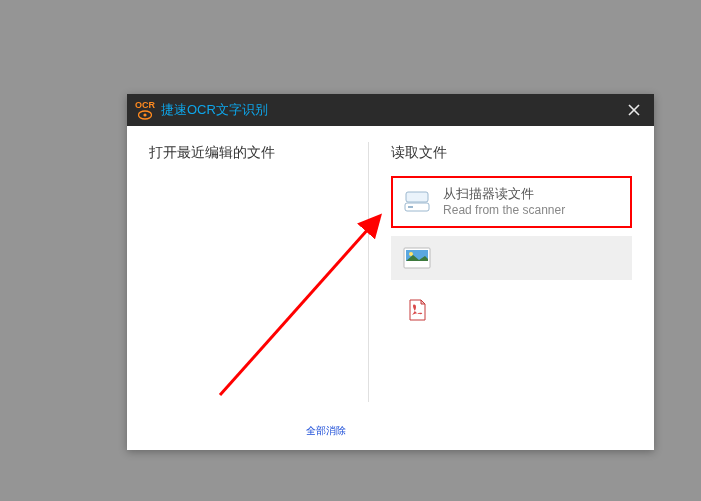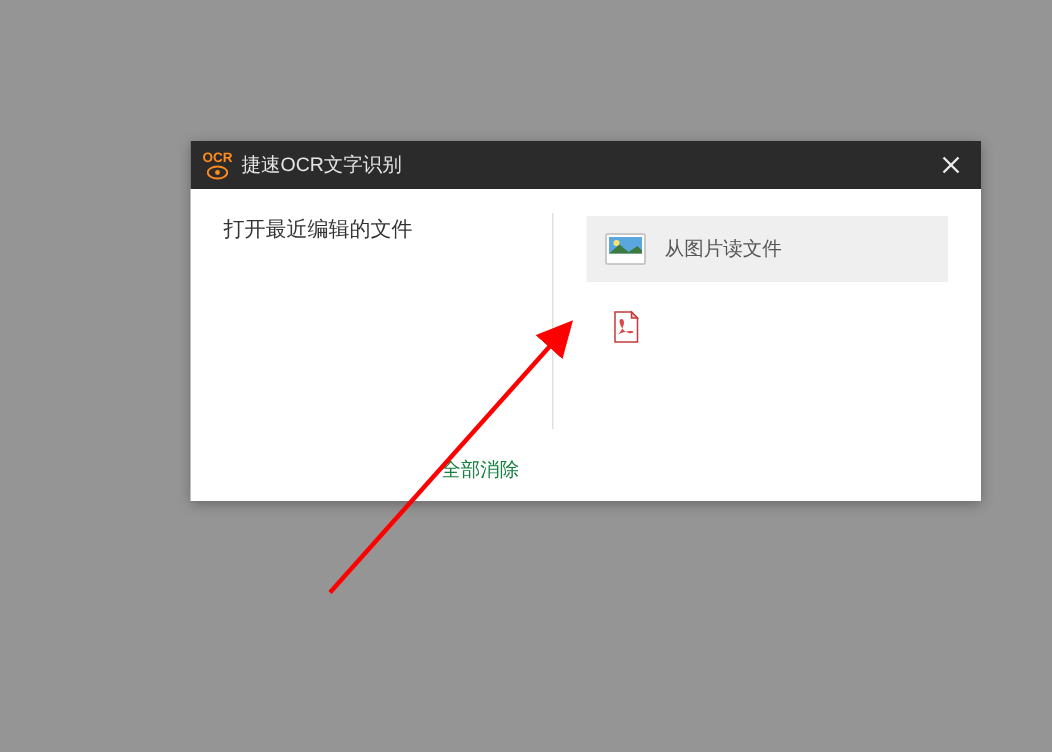--- a/index.html
+++ b/index.html
@@ -9,21 +9,21 @@
     background: #959595;
     font-family: "Microsoft YaHei", Arial, sans-serif;
     position: relative;
     overflow: hidden;
   }
   .dialog {
     position: absolute;
     left: 127px;
     top: 94px;
     width: 527px;
-    height: 240px;
+    height: 356px;
     background: #ffffff;
     box-shadow: 0 2px 8px rgba(0,0,0,0.3);
   }
   .titlebar {
     height: 32px;
     background: #2b2b2b;
     display: flex;
     align-items: center;
     padding: 0 8px;
     color: #fff;
@@ -40,21 +40,21 @@
     line-height: 1;
   }
   .logo-eye {
     width: 14px;
     height: 10px;
     position: relative;
   }
   .title-text {
     margin-left: 6px;
     font-size: 13px;
-    color: #e5e5e5;
+    color: #0ea5e9;
   }
   .close-btn {
     margin-left: auto;
     width: 24px;
     height: 24px;
     display: flex;
     align-items: center;
     justify-content: center;
     cursor: pointer;
     color: #eaeaea;
@@ -113,22 +113,22 @@
   .option-icon {
     width: 28px;
     height: 24px;
     flex-shrink: 0;
   }
   .footer-row {
     margin-top: auto;
     display: flex;
     justify-content: flex-end;
     align-items: center;
-    font-size: 13px;
-    color: #15803d;
+    font-size: 10px;
+    color: #1d4ed8;
     gap: 4px;
   }
   .footer-row span, .footer-row .exit-icon { cursor: pointer; }
   .arrow-overlay {
     position: absolute;
     pointer-events: none;
     left: 0;
     top: 0;
   }
 </style>
@@ -161,31 +161,42 @@
     <div class="col col-left">
       <div class="section-title">打开最近编辑的文件</div>
       <div class="footer-row">
         <span>全部消除</span>
       </div>
     </div>
 
     <div class="divider"></div>
 
     <div class="col col-right">
-
+      <div class="section-title">读取文件</div>
+
+      <div class="option highlighted">
+        <svg class="option-icon" viewBox="0 0 28 24">
+          <rect x="3" y="2" width="22" height="10" rx="2" fill="#eaf3fb" stroke="#9cb8cf" stroke-width="1"></rect>
+          <rect x="2" y="13" width="24" height="8" rx="2" fill="#ffffff" stroke="#9cb8cf" stroke-width="1"></rect>
+          <rect x="5" y="16" width="5" height="2" fill="#9cb8cf"></rect>
+        </svg>
+        <div class="text-wrap">
+          <span class="zh">从扫描器读文件</span>
+          <span class="en">Read from the scanner</span>
+        </div>
+      </div>
 
       <div class="option selected">
         <svg class="option-icon" viewBox="0 0 28 24">
           <rect x="1" y="2" width="26" height="20" rx="1" fill="#ffffff" stroke="#bbb" stroke-width="1"></rect>
           <rect x="3" y="4" width="22" height="11" fill="#5aa7e0"></rect>
           <circle cx="8" cy="8" r="2" fill="#ffe36b"></circle>
           <path d="M3 15 L10 9 L16 14 L22 10 L25 13 L25 15 Z" fill="#3d7a3d"></path>
         </svg>
         <div class="text-wrap">
-          <span class="zh">从图片读文件</span>
         </div>
       </div>
 
       <div class="option">
         <svg class="option-icon" viewBox="0 0 28 24">
           <path d="M7 2 L18 2 L22 6 L22 22 L7 22 Z" fill="#ffffff" stroke="#c63a3a" stroke-width="1"></path>
           <path d="M18 2 L18 6 L22 6 Z" fill="#f1c9c9" stroke="#c63a3a" stroke-width="1"></path>
           <path d="M10 8 C10 6 13 6 13 9 C13 12 10 16 9 17 C11 16 17 14 19 15 C20 16 17 17 14 15 C12 14 10 10 10 8 Z" fill="#d94a4a"></path>
         </svg>
       </div>

